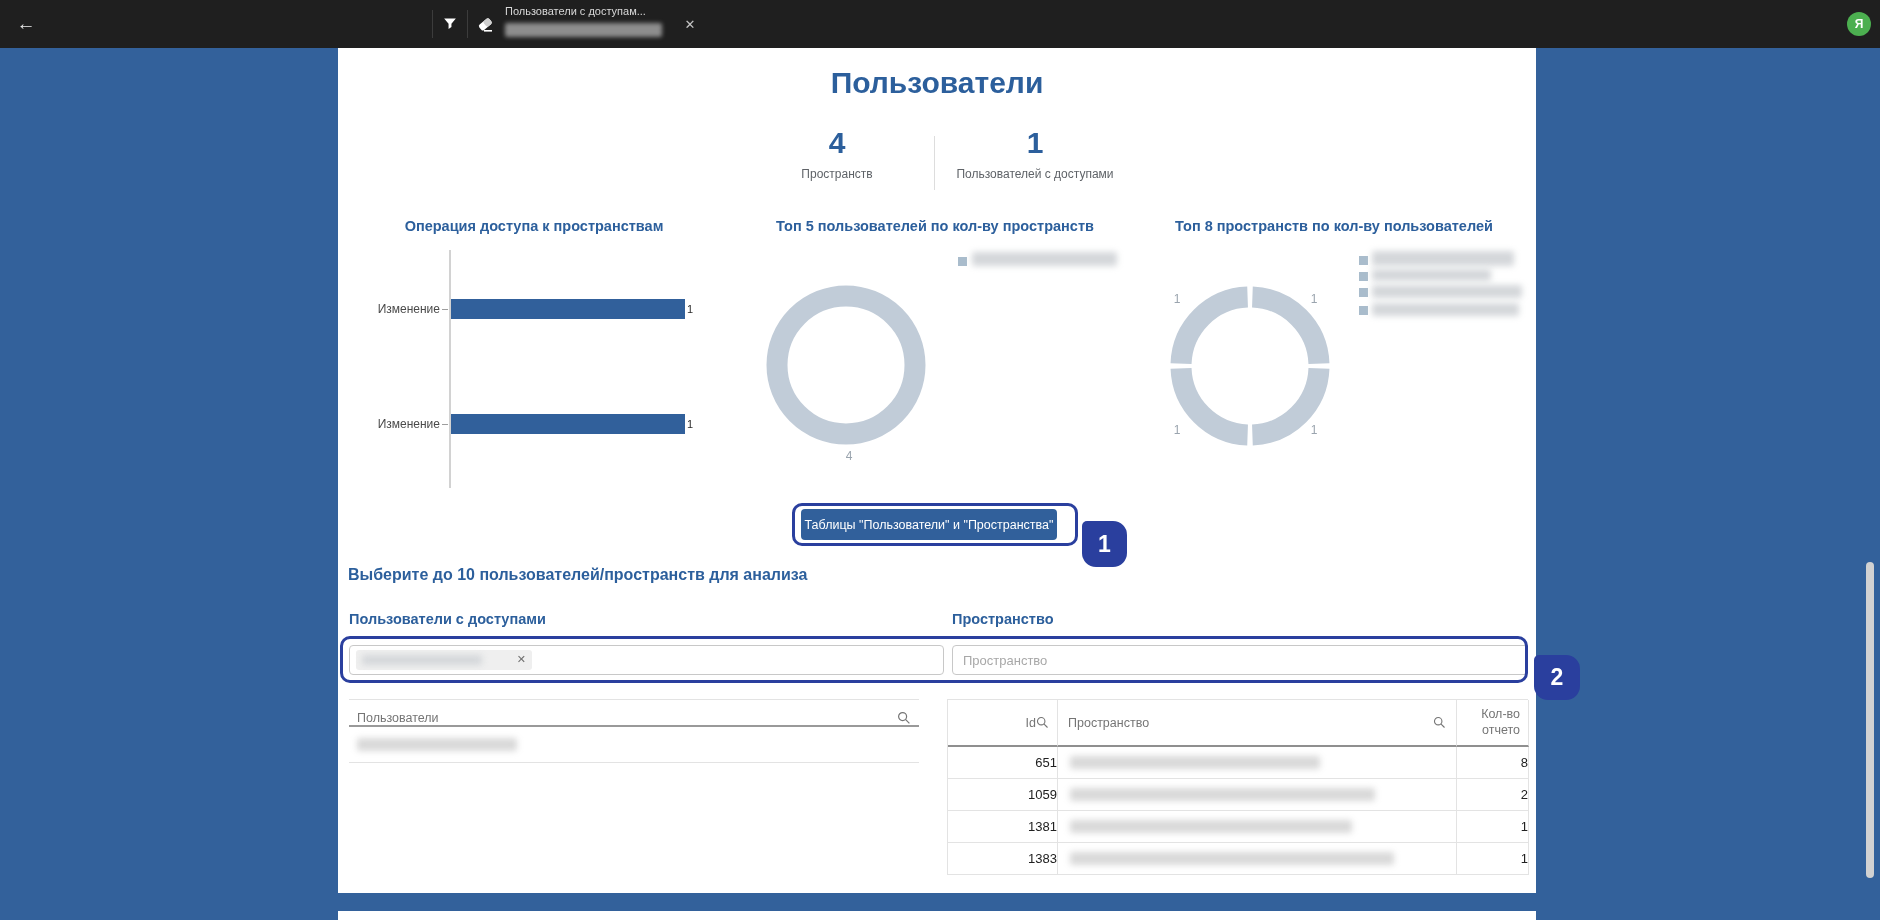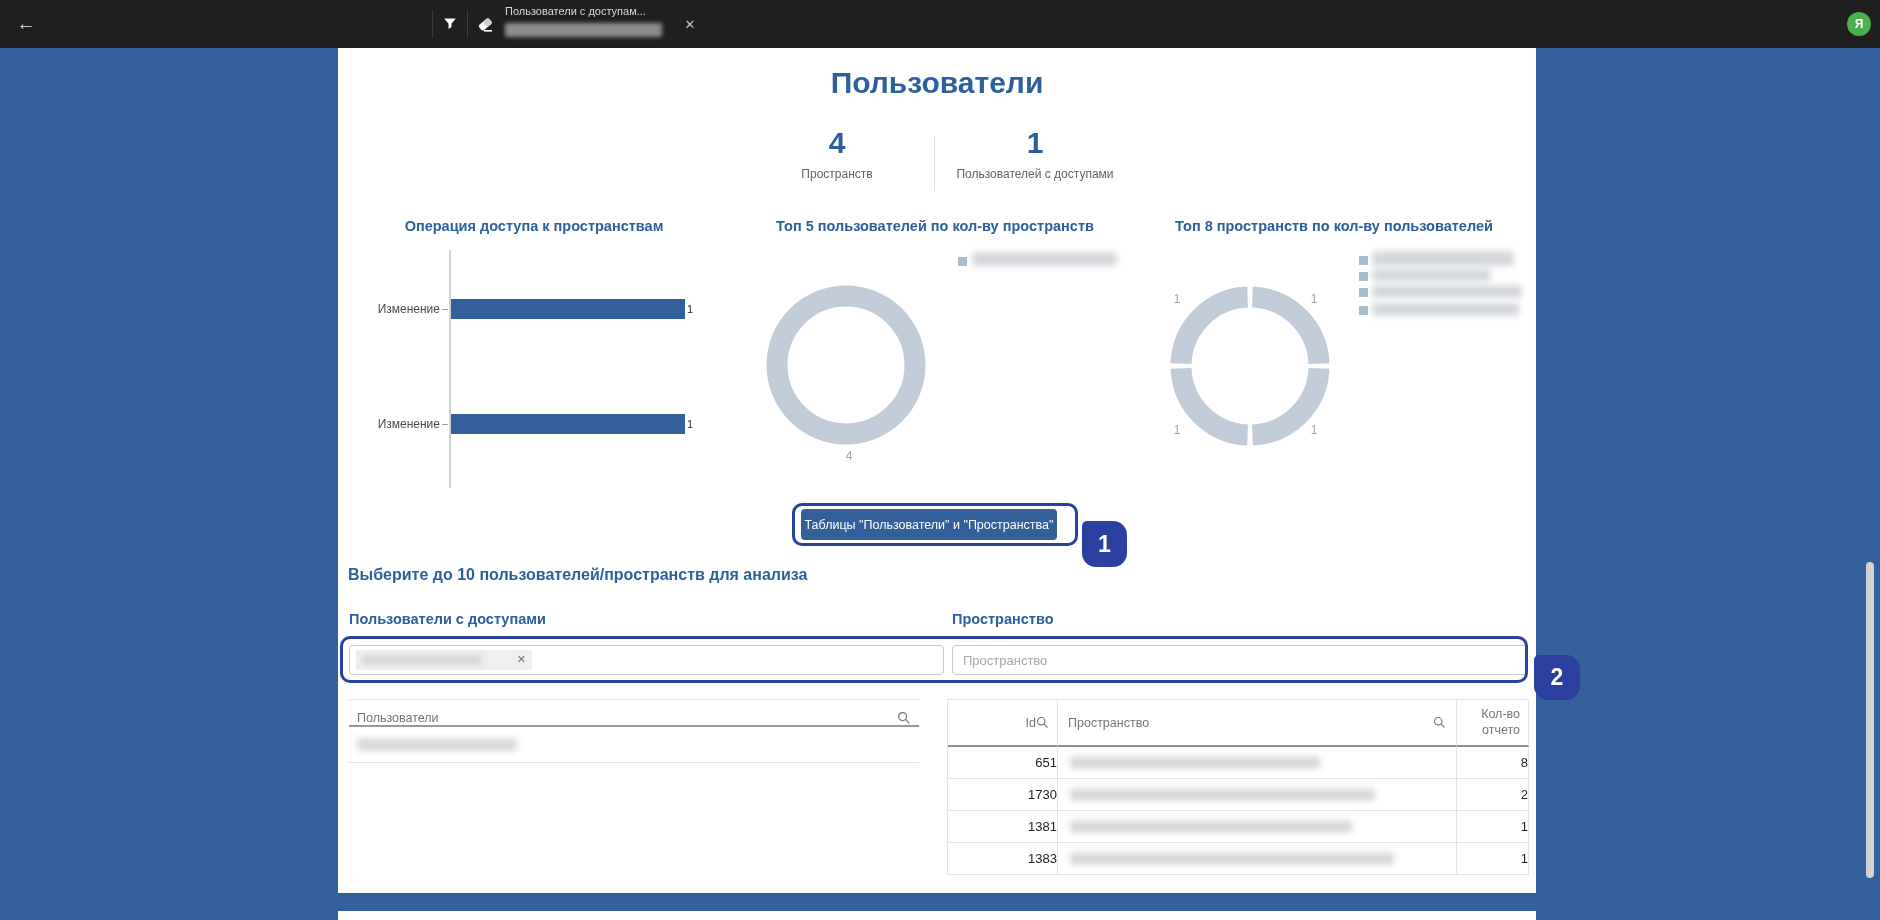--- a/index.html
+++ b/index.html
@@ -239,21 +239,21 @@
     <div class="hcell count">
       <span style="width:52px;">Кол-во отчето</span>
     </div>
 
     <div class="bcell id">651</div>
     <div class="bcell">
       <div class="cell-blob" style="width:250px;"></div>
     </div>
     <div class="bcell count">8</div>
 
-    <div class="bcell id">1730</div>
+    <div class="bcell id">1059</div>
     <div class="bcell">
       <div class="cell-blob" style="width:305px;"></div>
     </div>
     <div class="bcell count">2</div>
 
     <div class="bcell id">1381</div>
     <div class="bcell">
       <div class="cell-blob" style="width:282px;"></div>
     </div>
     <div class="bcell count">1</div>

